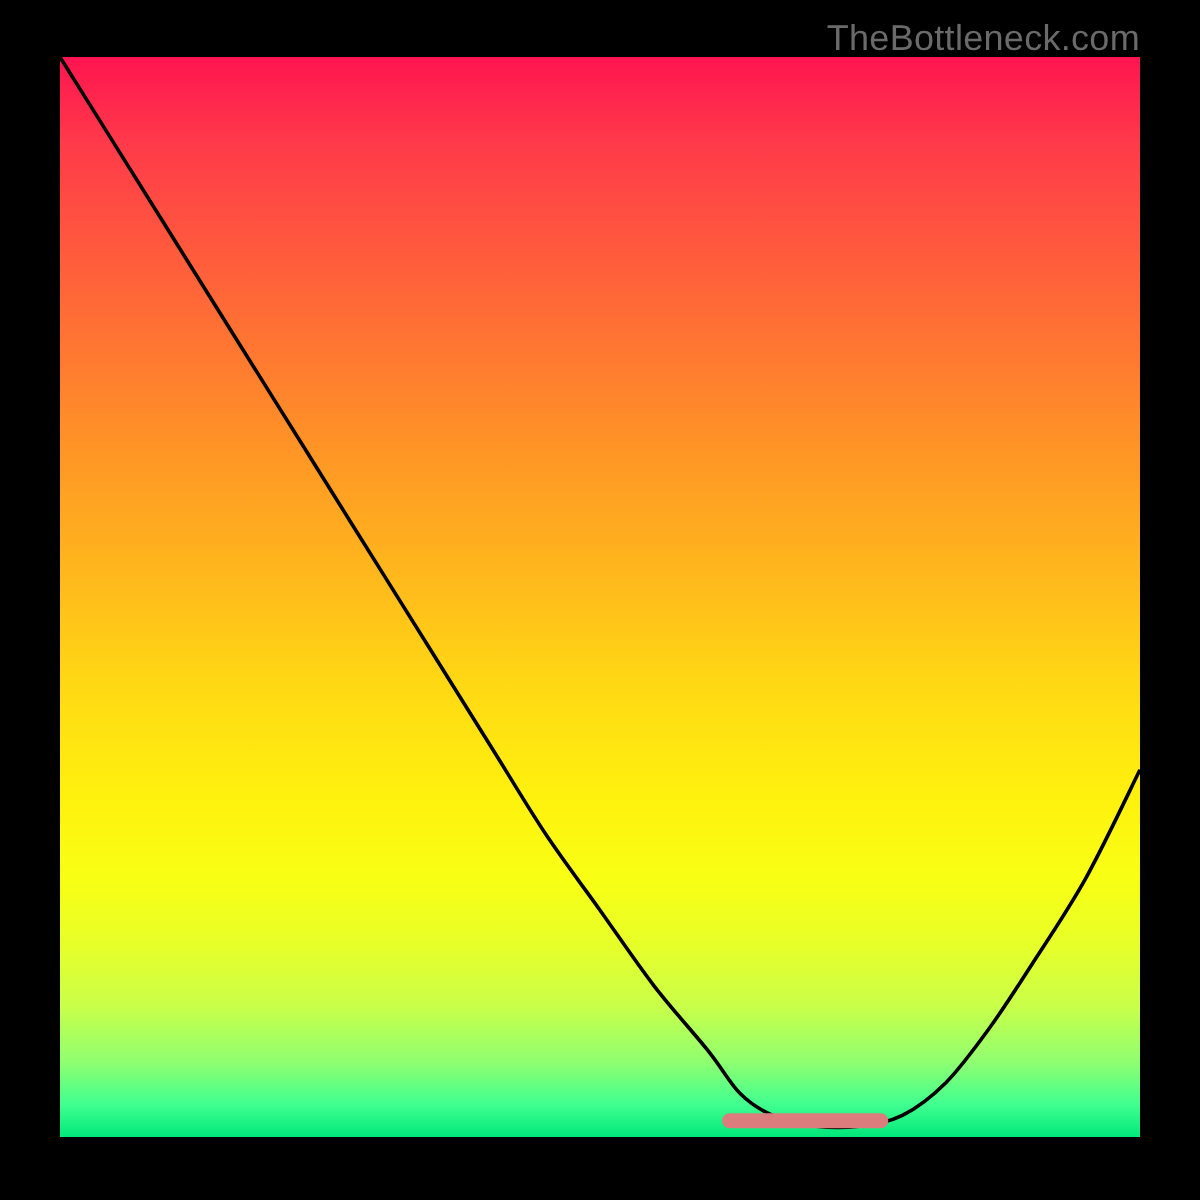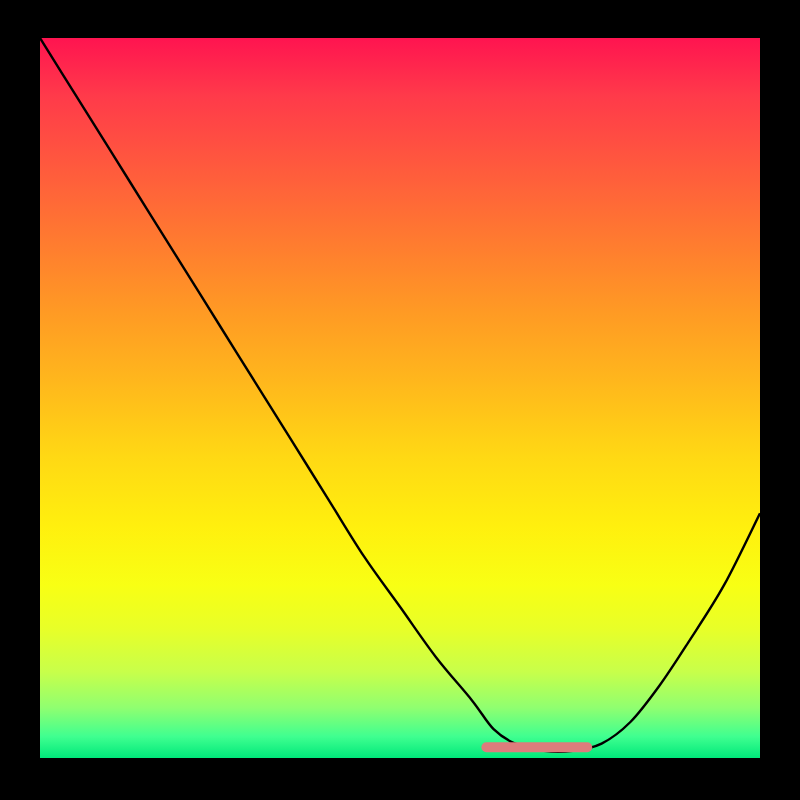--- a/index.html
+++ b/index.html
@@ -56,20 +56,21 @@
     top: 0;
     width: 720px;
     height: 720px;
     pointer-events: none;
   }
 </style>
 </head>
 <body>
 
 <div class="chart-container">
+  <div class="watermark">TheBottleneck.com</div>
 
   <div class="plot-area">
     <svg class="curve" viewBox="0 0 720 720" preserveAspectRatio="none">
       <g>
         <path id="main-curve" d="M 0 0 C 6 9.600000000000003, 24 38.40000000000002, 36 57.60000000000002 C 48 76.80000000000003, 60 96.00000000000006, 72 115.20000000000005 C 84 134.40000000000003, 96 153.59999999999997, 108 172.79999999999995 C 120 191.99999999999994, 132 211.19999999999996, 144 230.39999999999998 C 156 249.6, 168 268.8, 180 288 C 192 307.2, 204 326.4, 216 345.59999999999997 C 228 364.79999999999995, 239.99999999999997 384, 251.99999999999997 403.2 C 264 422.4, 276 441.6, 288 460.8 C 300 480, 312 500.4, 324 518.4 C 336 536.4, 348 552, 360 568.8 C 372 585.5999999999999, 384.00000000000006 603.6, 396.00000000000006 619.2 C 408.00000000000006 634.8000000000001, 422.4 650.4, 432 662.4 C 441.6 674.4, 446.40000000000003 684, 453.6 691.2 C 460.8 698.4000000000001, 466.80000000000007 702, 475.20000000000005 705.6 C 483.6 709.2, 494.4 711.5999999999999, 503.99999999999994 712.8 C 513.5999999999999 714, 523.1999999999999 714, 532.8 712.8 C 542.4 711.5999999999999, 552 710.4, 561.6 705.6 C 571.2 700.8000000000001, 580.8 693.6, 590.4 684 C 600 674.4, 609.6 661.2, 619.2 648 C 628.8000000000001 634.8, 637.2 621.5999999999999, 648 604.8 C 658.8 588, 672 568.8000000000001, 684 547.2 C 696 525.6, 714 487.2, 720 475.2" fill="none" stroke="#000" stroke-width="2.4" stroke-linejoin="round"></path>
       </g>
       <g>
         <path id="marker-line" d="M 446.4 709.2 L 547.2 709.2" fill="none" stroke="#dd7c7c" stroke-width="10" stroke-linecap="round"></path>
       </g>
     </svg>

